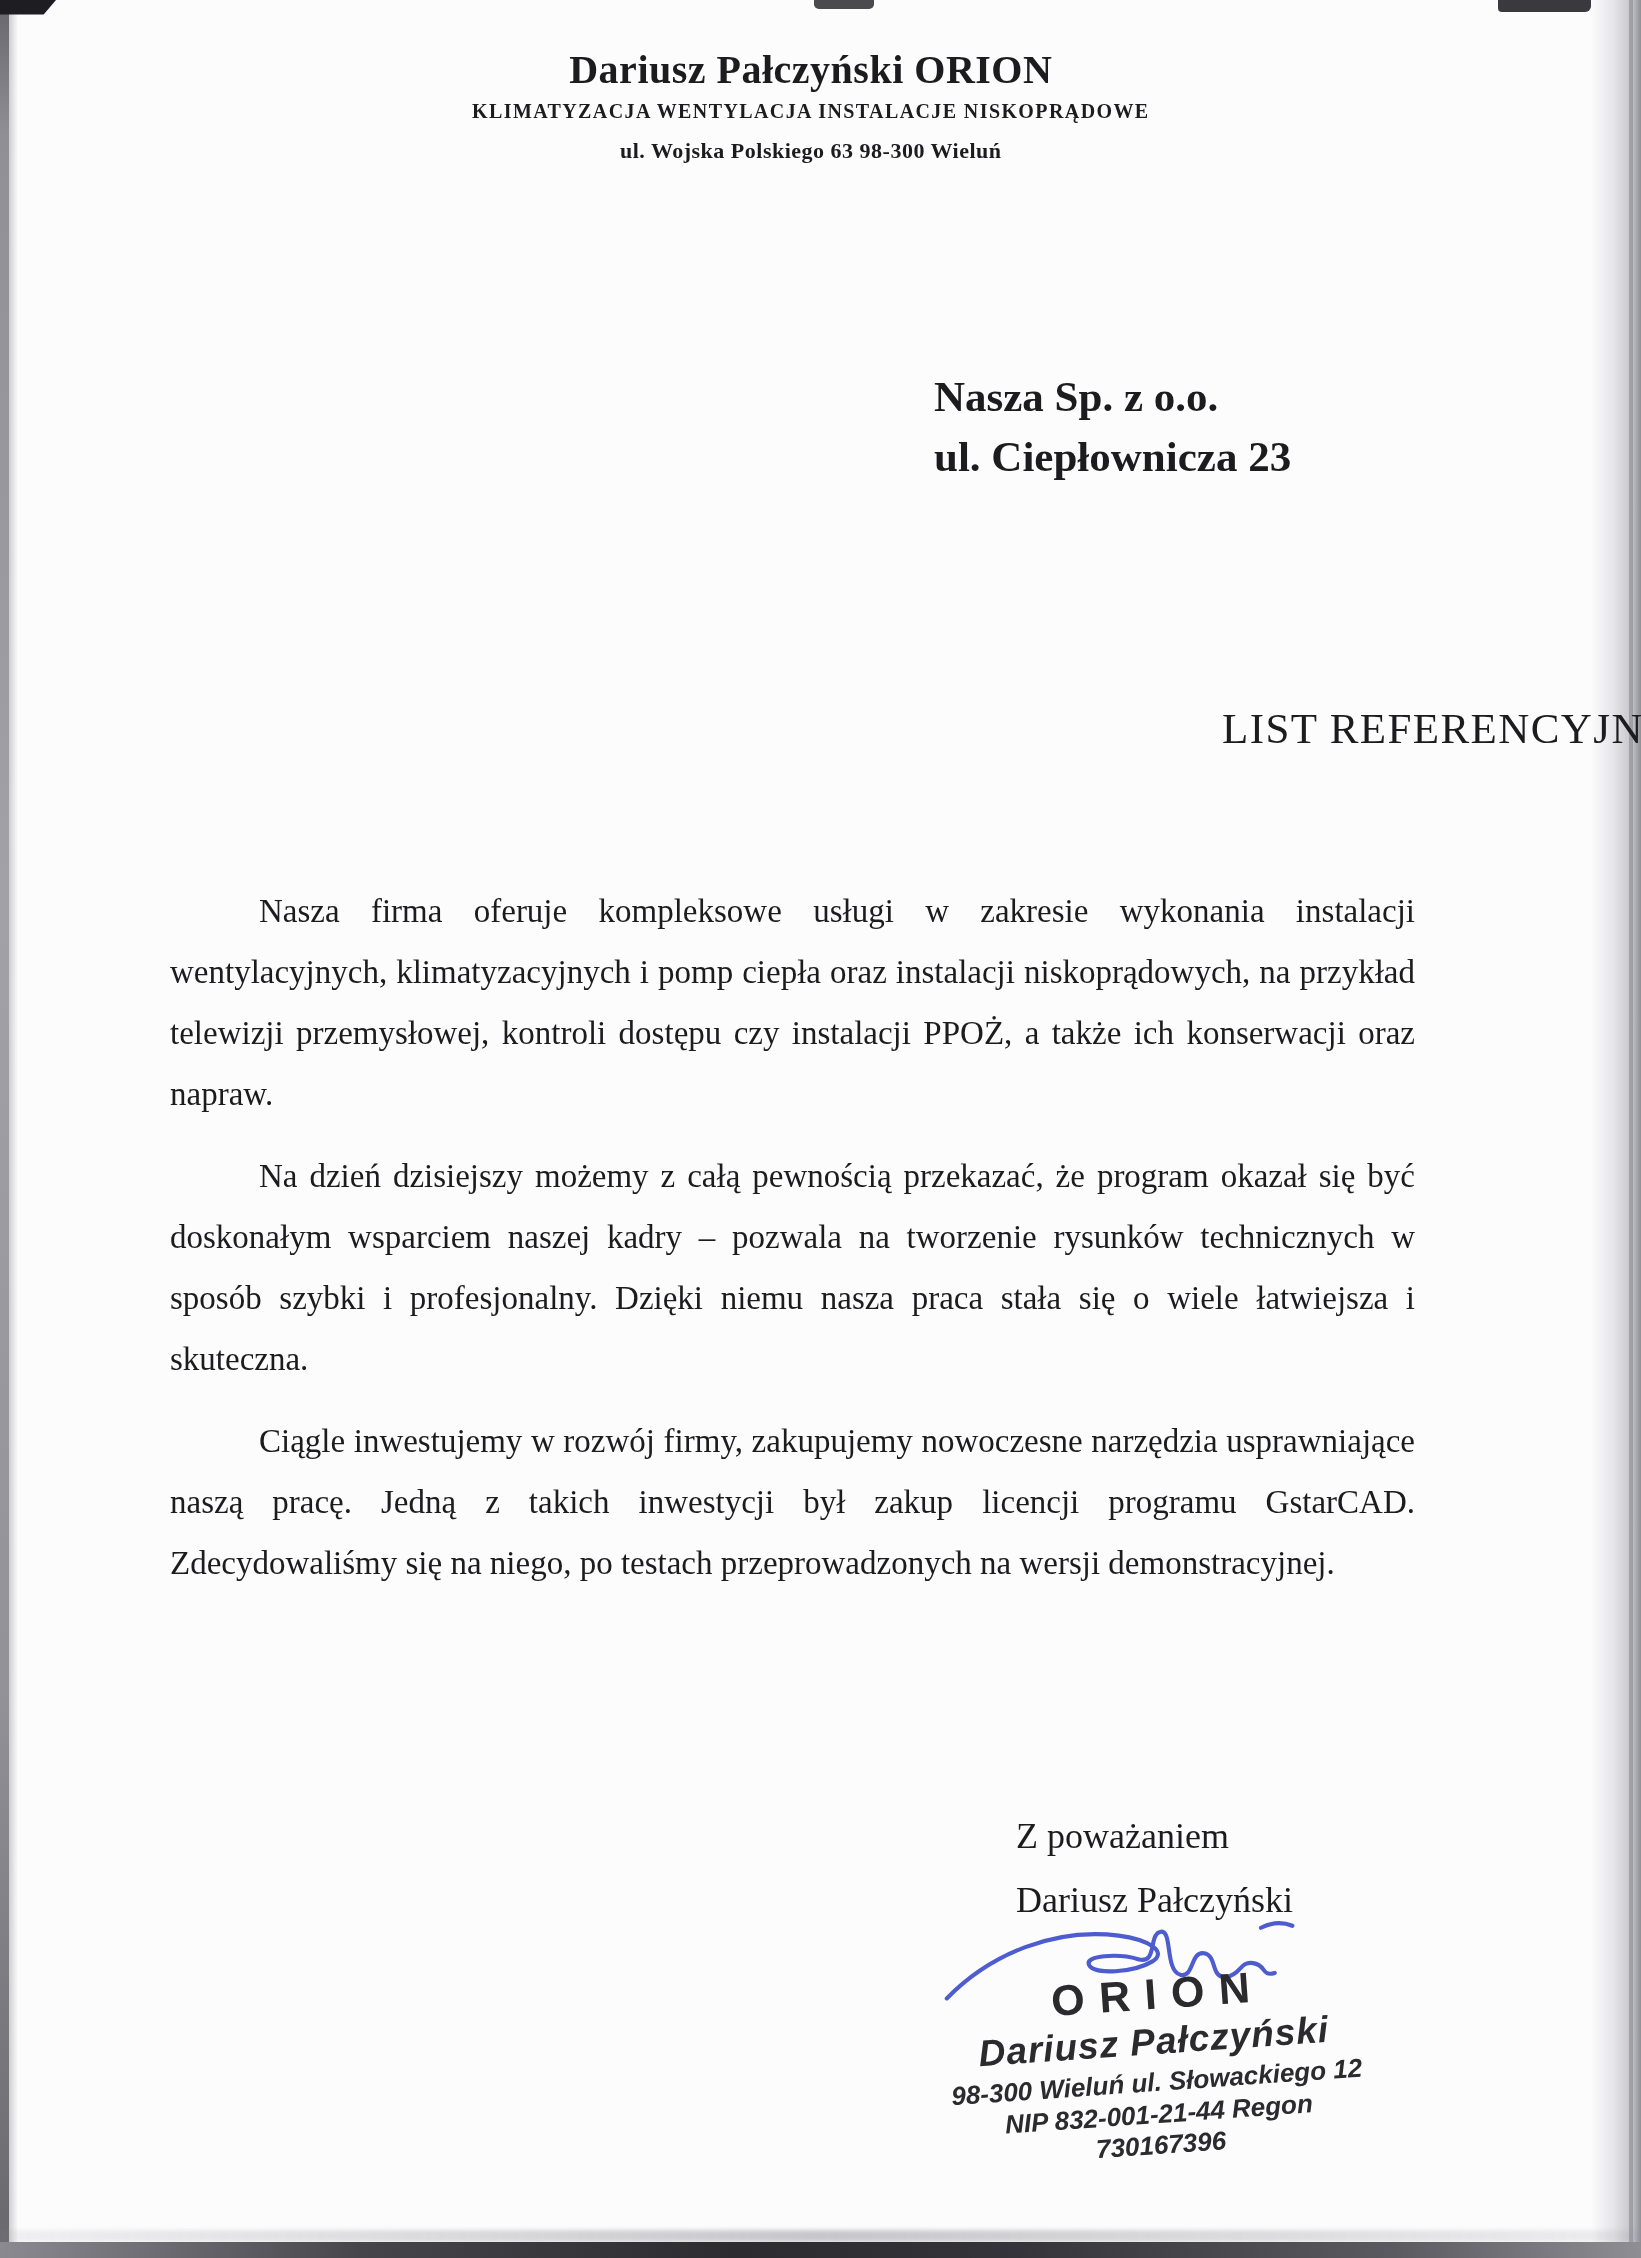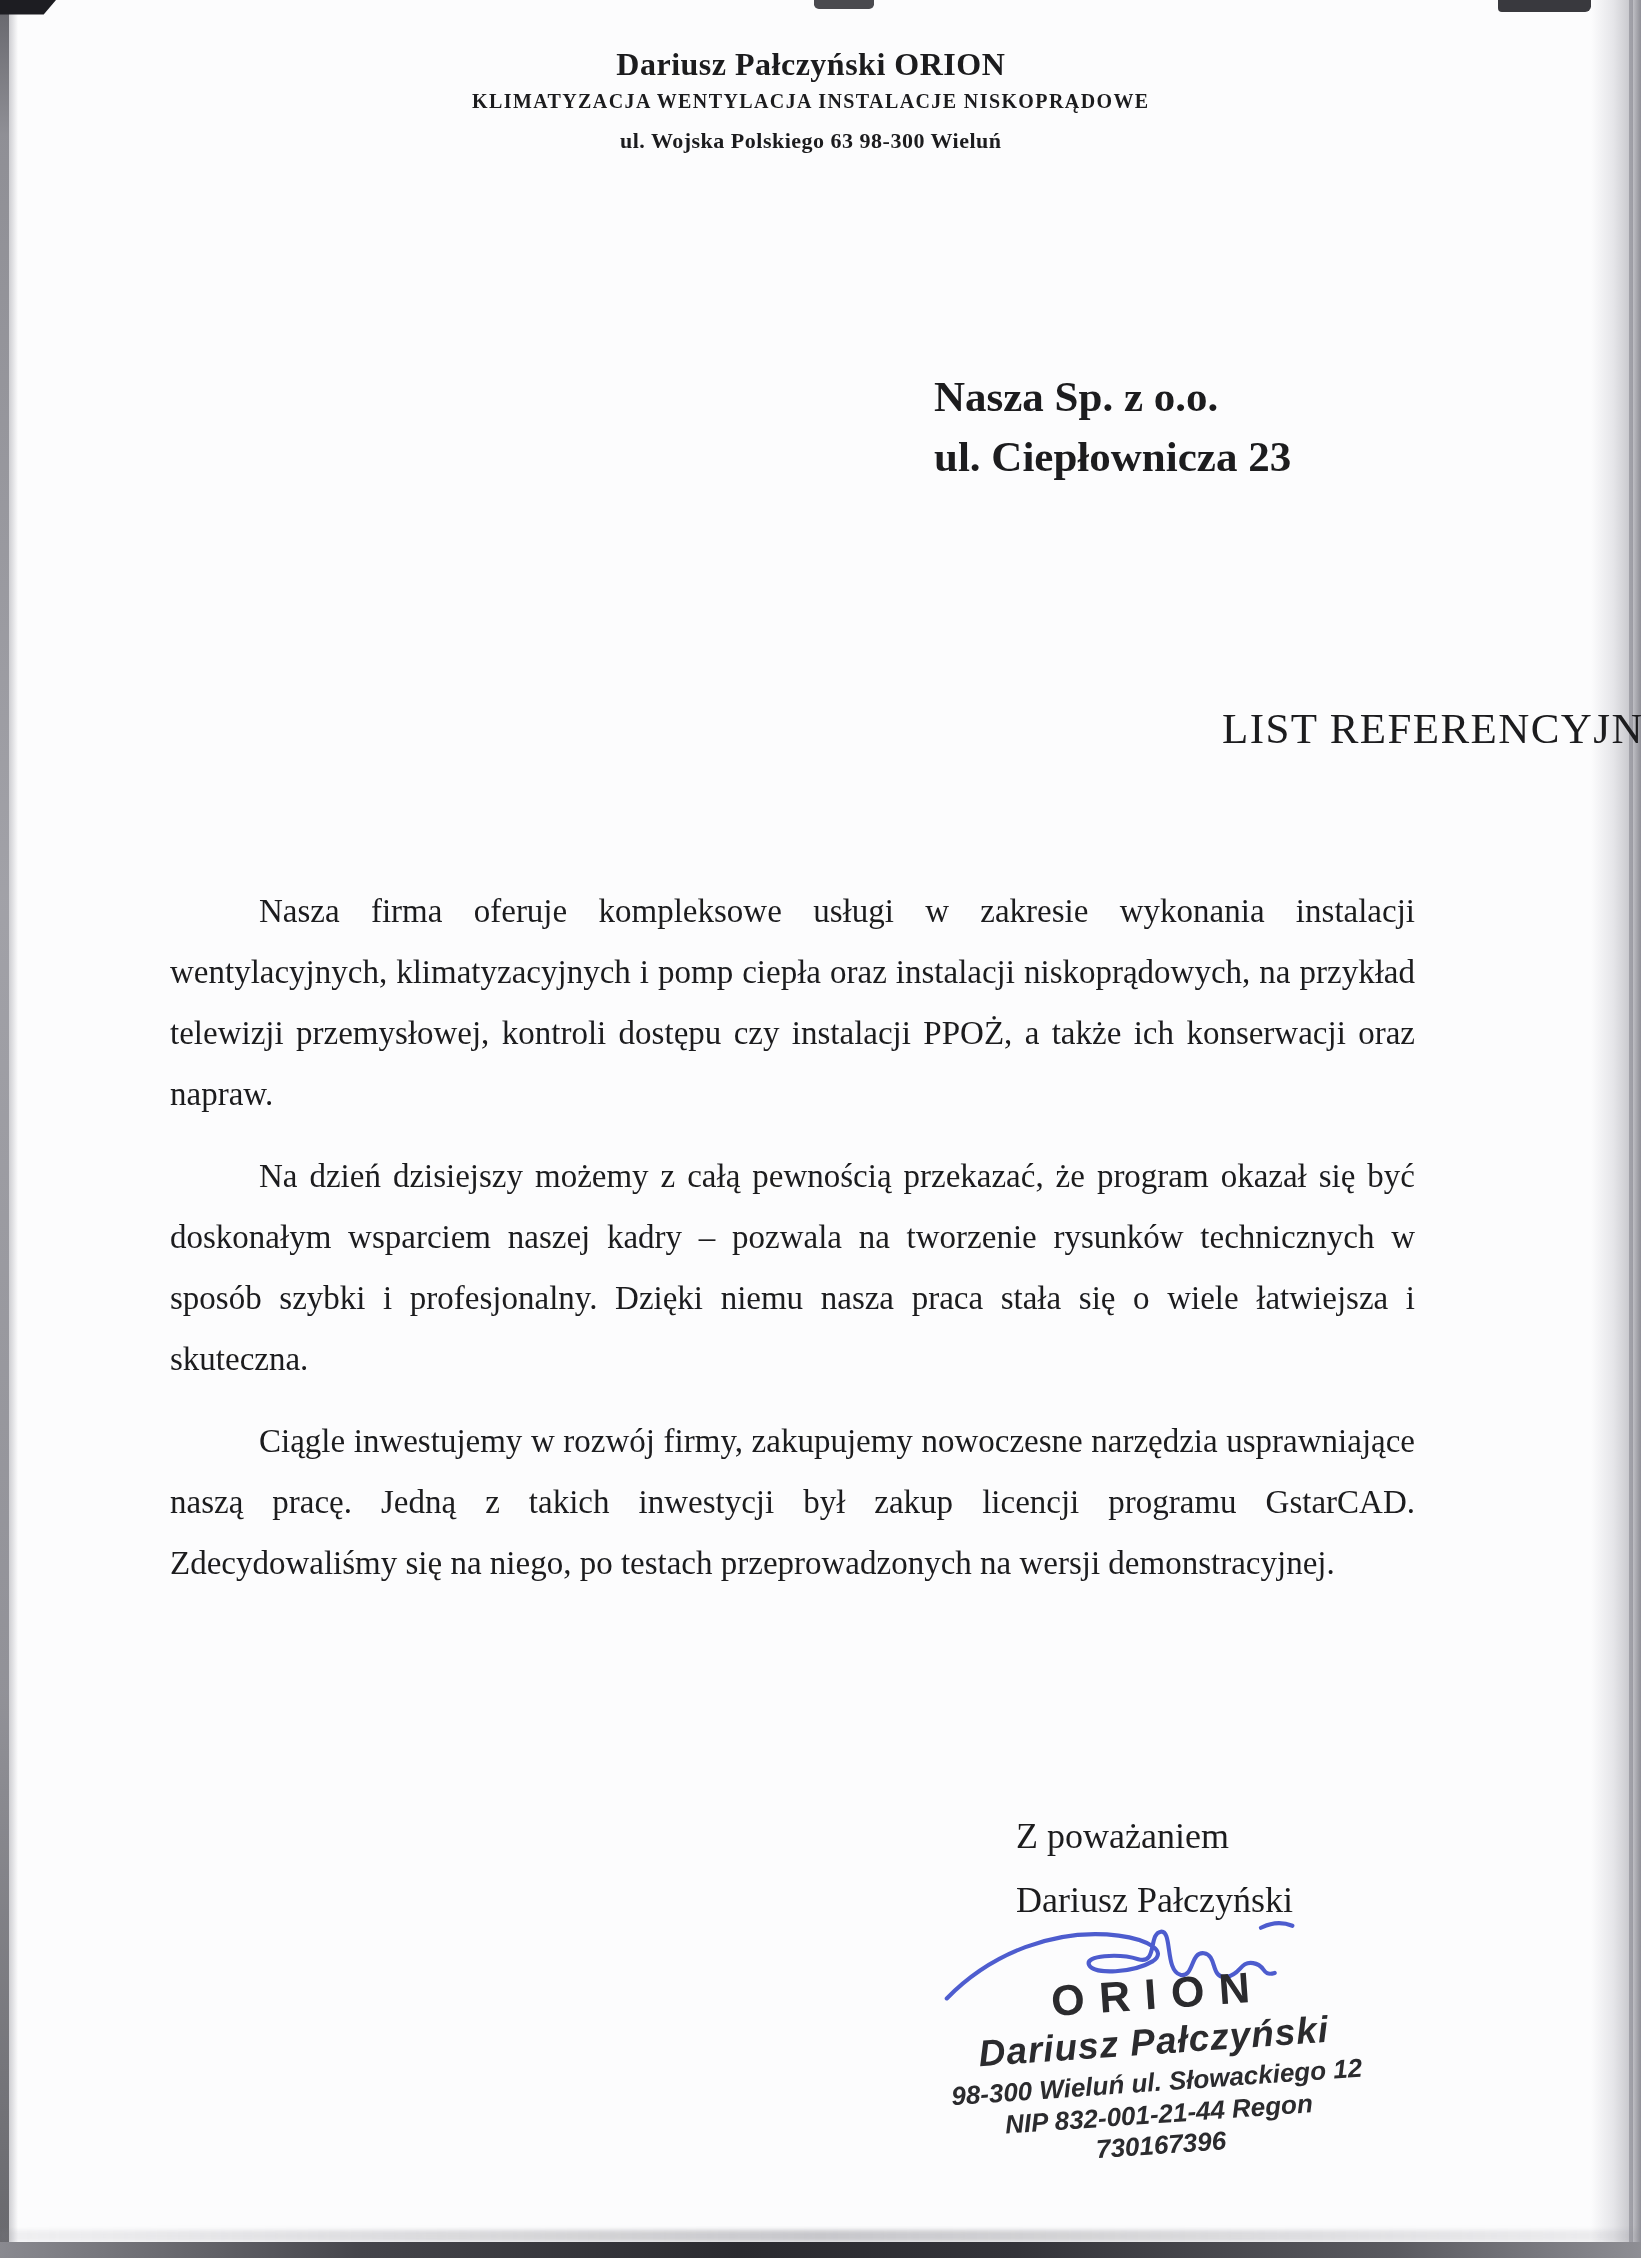--- a/index.html
+++ b/index.html
@@ -27,21 +27,21 @@
     background:linear-gradient(to right,rgba(140,140,148,.1),rgba(120,120,128,.4) 50%,rgba(140,140,148,.12));
     filter:blur(1.9px);}
   .mark-top-left{position:absolute;left:0;top:0;width:56px;height:14.5px;background:#1d1d22;
     clip-path:polygon(0 0,100% 0,78% 100%,0 100%);}
   .mark-top-mid{position:absolute;left:814px;top:0;width:60px;height:8.7px;background:#2a2a30;
     border-radius:0 0 4.8px 4.8px;opacity:.85;}
   .mark-top-right{position:absolute;left:1498px;top:0;width:93px;height:11.6px;background:#232329;
     border-radius:0 0 5.8px 3.9px;opacity:.9;}
   
   .letterhead{position:absolute;left:19.3px;top:46px;width:1583px;text-align:center;}
-  .lh-name{font-size:32px;font-weight:bold;letter-spacing:0.5px;}
+  .lh-name{font-size:40px;font-weight:bold;letter-spacing:0.5px;}
   .lh-sub{font-size:20px;font-weight:bold;letter-spacing:1.4px;margin-top:7px;}
   .lh-addr{font-size:22px;font-weight:bold;letter-spacing:0.5px;margin-top:15px;}
   
   .recipient{position:absolute;left:934px;top:367px;font-size:43px;font-weight:bold;line-height:60px;}
   
   .doc-title{position:absolute;left:19.3px;top:676px;width:1583px;text-align:right;
     font-size:43px;font-weight:normal;letter-spacing:1.4px;margin-top:28px;}
   .doc-title-inner{position:relative;left:74px;}
   
   .body-text{position:absolute;left:164px;top:881px;width:1251px;

